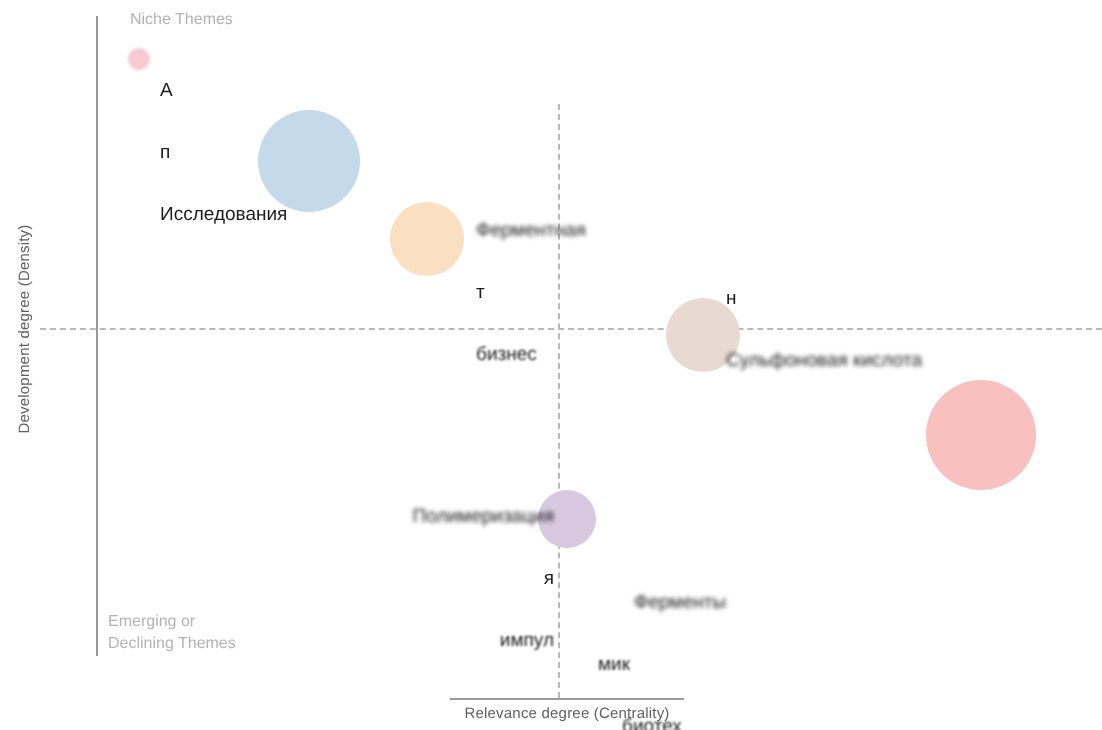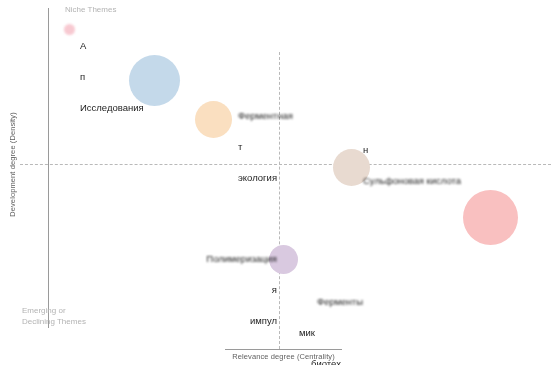--- a/index.html
+++ b/index.html
@@ -78,21 +78,21 @@
 
   
   .quadrant-caption {
     position: absolute;
     color: #b3b3b3;
     font-size: 8px;
     line-height: 11px;
     white-space: pre-line;
   }
   #caption-niche { left: 33px; top: 4px; margin-left: 32px; }
-  #caption-emerging { left: 22px; top: 305px; }
+  #caption-emerging { left: 54px; top: 305px; }
 
   
   .bubble {
     position: absolute;
     border-radius: 50%;
   }
 
   
   .cluster-label {
     position: absolute;
@@ -158,21 +158,21 @@
   <div id="legend-marker-text">
     <span class="l-soft">А</span><br>
     <span class="l-soft">п</span><br>
     <span class="l-blur">Исследования</span>
   </div>
 
 
   <div class="cluster-label" style="left:238px; top:92px;">
     <span class="l-blur">Ферментная</span><br>
     <span>т</span><br>
-    <span class="l-soft">экология</span>
+    <span class="l-soft">бизнес</span>
   </div>
 
   <div class="cluster-label" style="left:363px; top:126px;">
     <span>н</span><br>
     <span class="l-blur">Сульфоновая кислота</span>
   </div>
 
 
   <div class="cluster-label" style="left:181px; top:235px; width:96px; text-align:right;">
     <span class="l-blur">Полимеризация</span><br>

